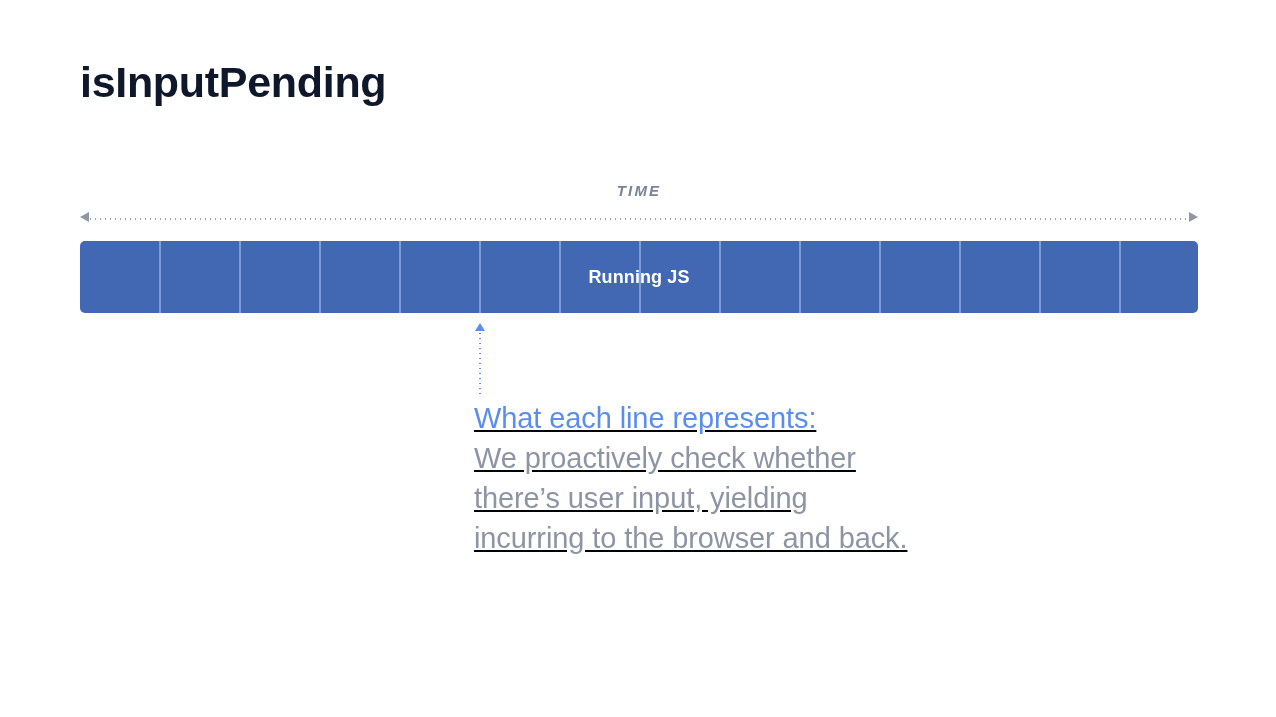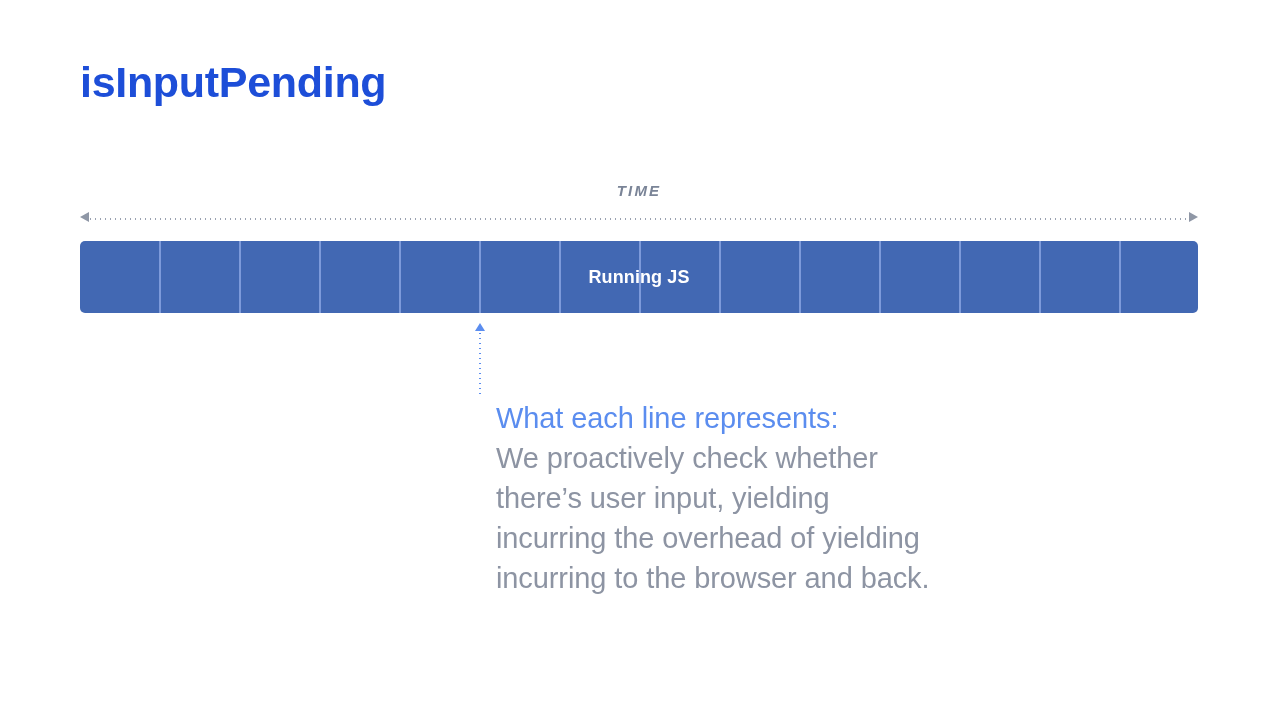--- a/index.html
+++ b/index.html
@@ -18,21 +18,21 @@
   }
 
   
   .slide-title {
     position: absolute;
     left: 80px;
     top: 59px;
     font-size: 43px;
     font-weight: bold;
     letter-spacing: -0.3px;
-    color: #1d4ed8;
+    color: #0f172a;
     line-height: 1.1;
     white-space: nowrap;
   }
 
   
   .time-axis {
     position: absolute;
     left: 80px;
     top: 182px;
     width: 1118px;
@@ -137,23 +137,24 @@
     width: 0;
     height: 0;
     border-left: 5px solid transparent;
     border-right: 5px solid transparent;
     border-bottom: 8px solid #5b8def;
   }
 
   
   .callout {
     position: absolute;
-    left: 496px;
+    left: 474px;
     top: 398px;
     width: 520px;
+    text-decoration: underline;
   }
   .callout-heading {
     font-size: 29px;
     font-weight: normal;
     color: #5b8def;
     line-height: 40px;
     letter-spacing: -0.1px;
   }
   .callout-body {
     font-size: 29px;
@@ -198,16 +199,15 @@
 <div class="callout-connector">
   <div class="connector-arrow"></div>
   <div class="connector-line"></div>
 </div>
 
 <div class="callout">
   <div class="callout-heading">What each line represents:</div>
   <div class="callout-body" id="callout-body">
       <div>We proactively check whether</div>
       <div>there’s user input, yielding</div>
-      <div>incurring the overhead of yielding</div>
       <div>incurring to the browser and back.</div>
     </div>
 </div>
 
 </body></html>

